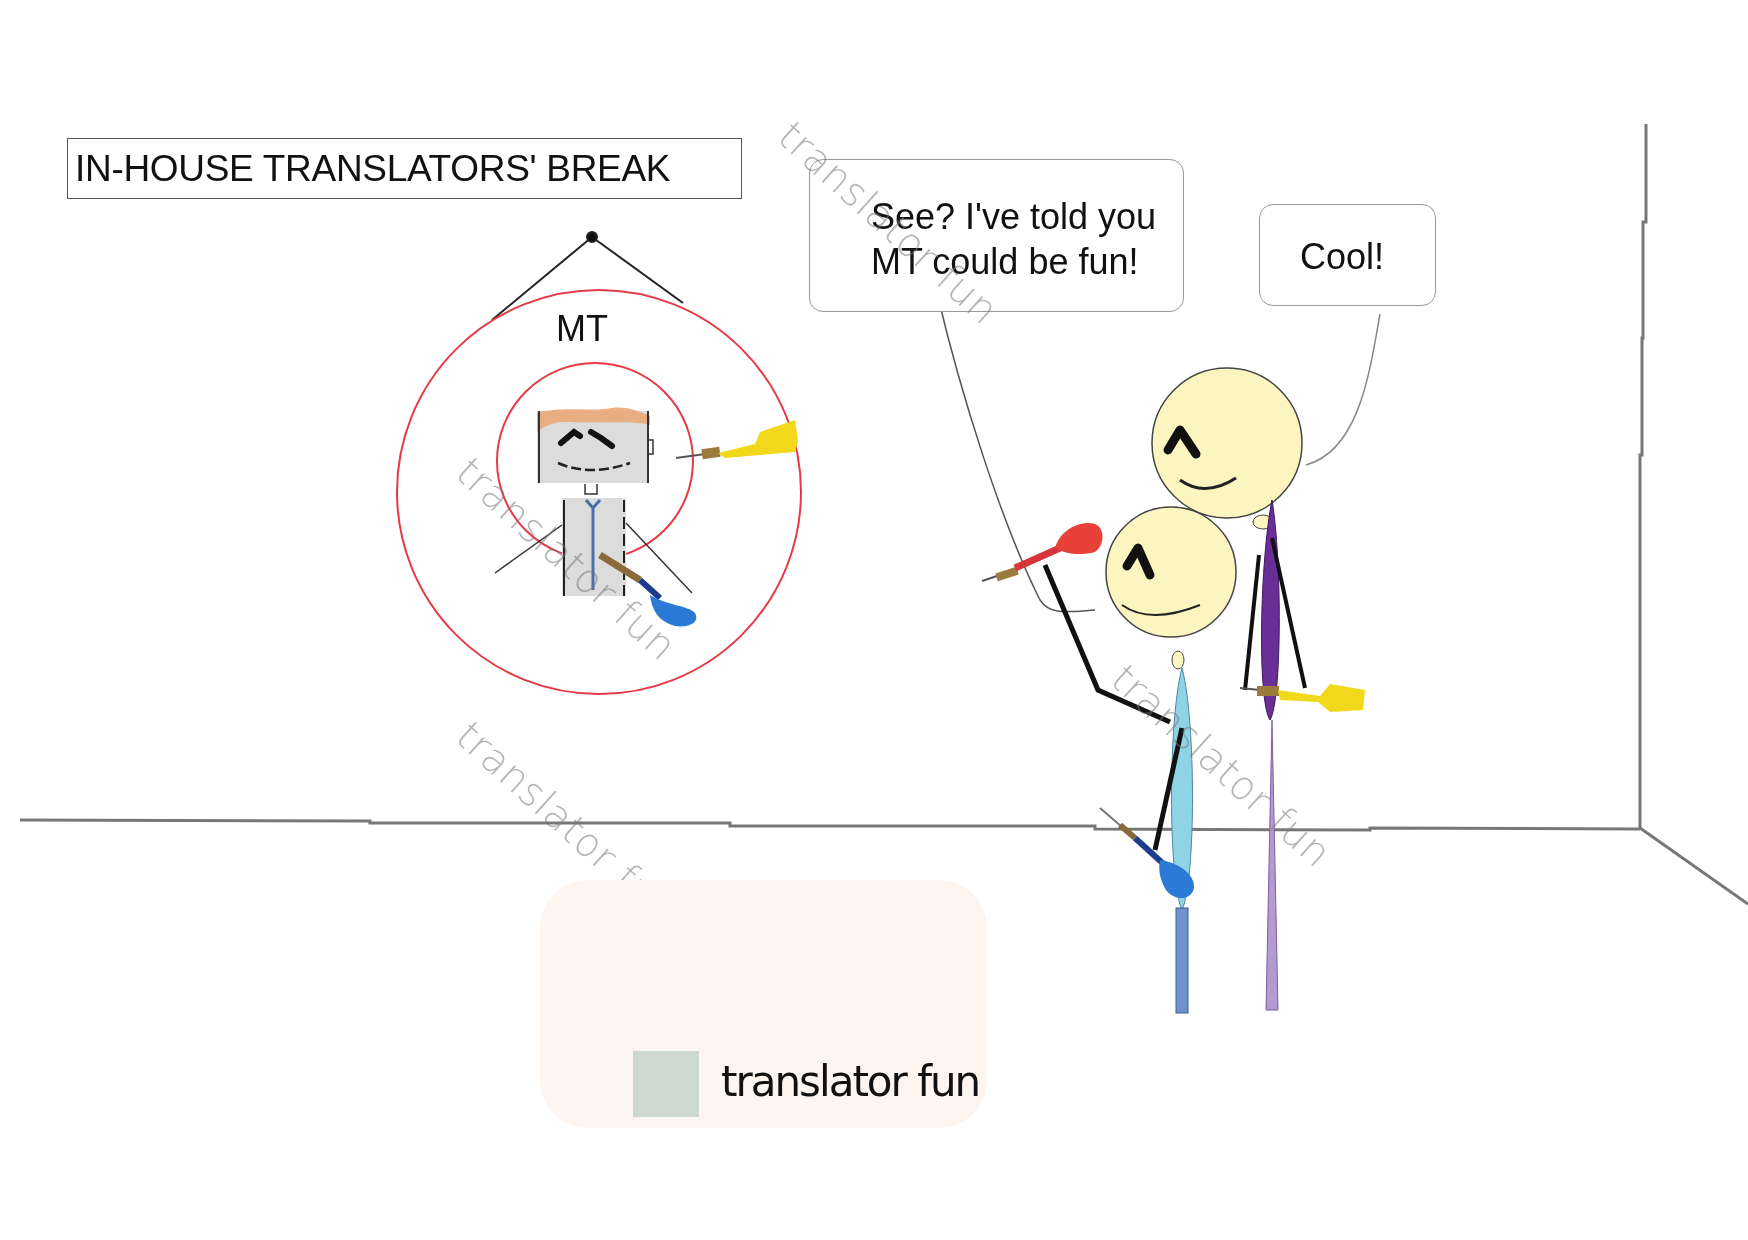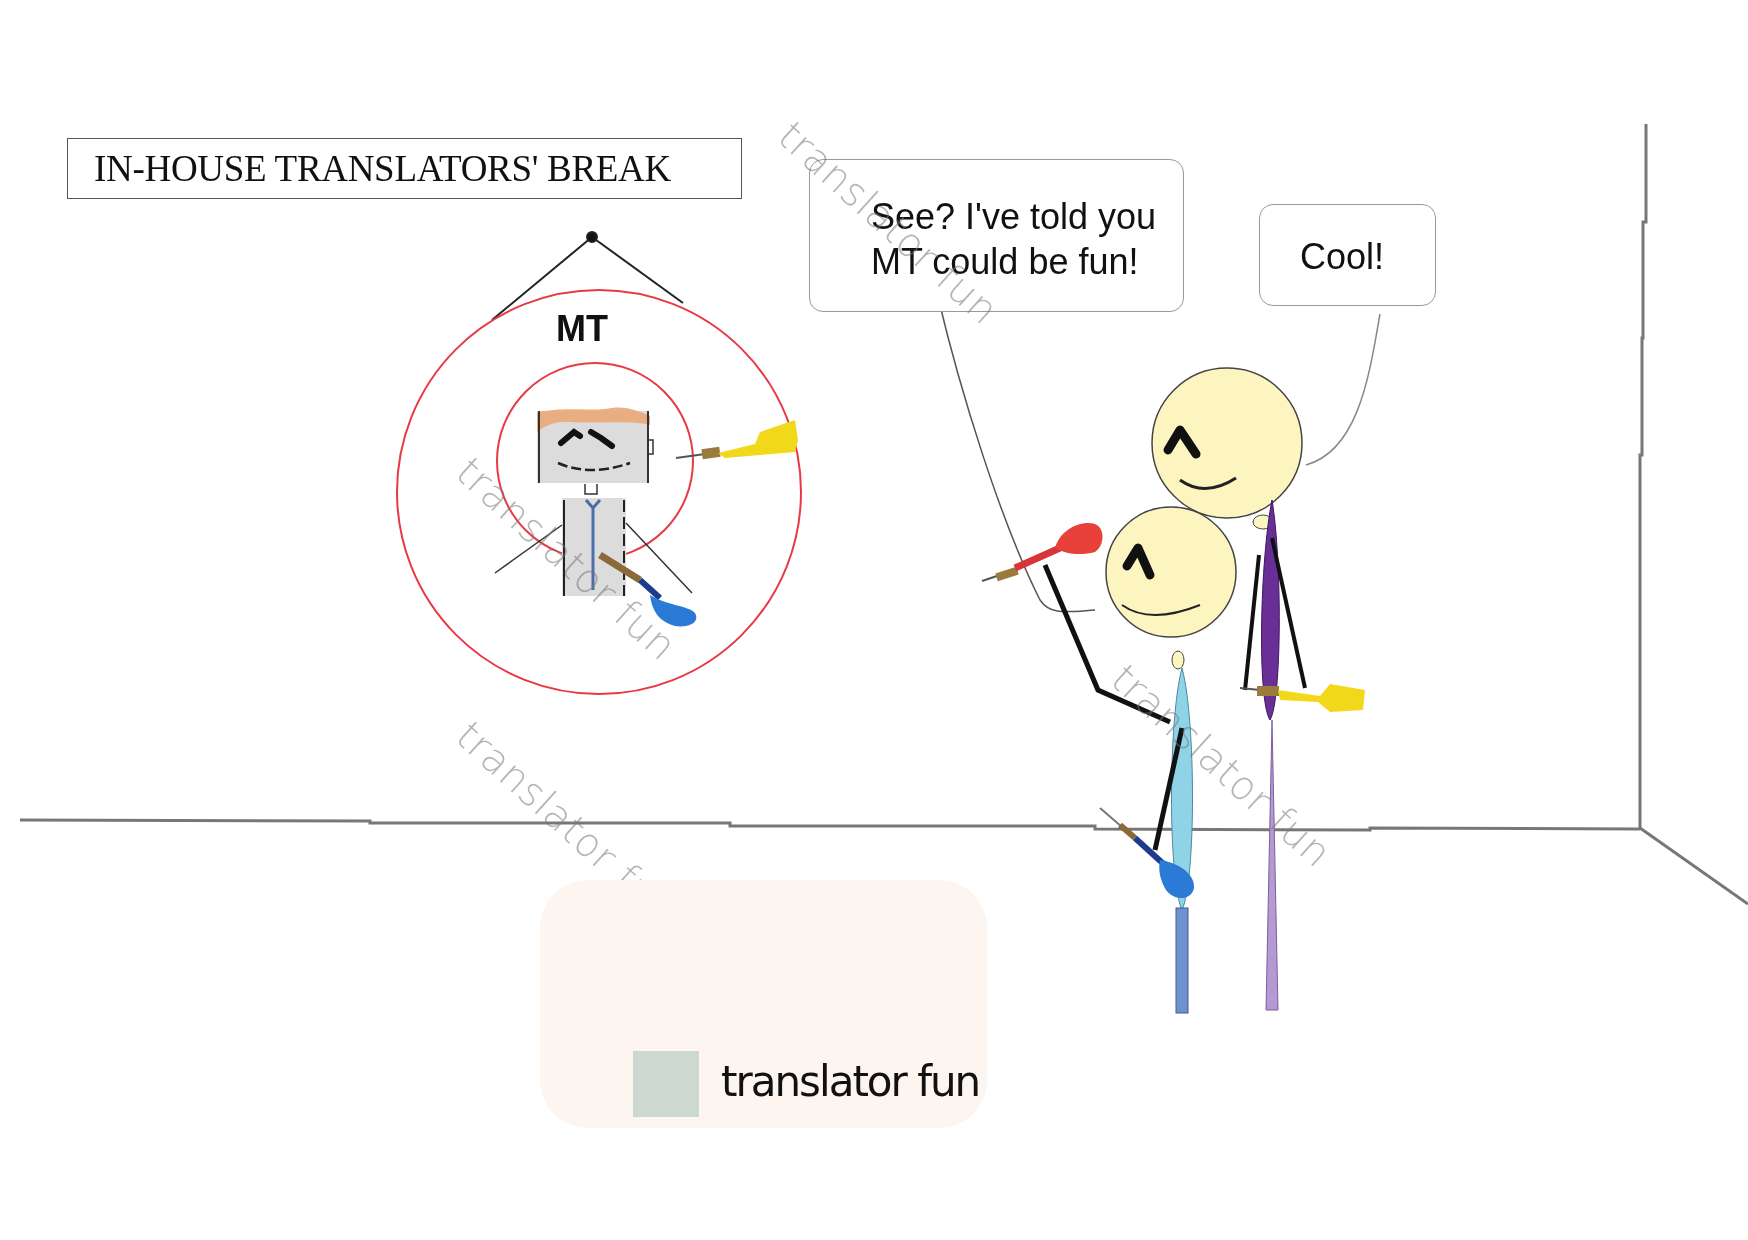--- a/index.html
+++ b/index.html
@@ -2,29 +2,29 @@
 <html><head>
 <meta charset="utf-8">
 <style>
   html, body { margin:0; padding:0; background:#ffffff; }
   body { width:1748px; height:1240px; position:relative; overflow:hidden;
          font-family:"Liberation Sans", sans-serif; }
   .abs { position:absolute; }
   #scene { position:absolute; left:0; top:0; width:1748px; height:1240px; }
   .title-box { position:absolute; left:67px; top:138px; width:675px; height:61px;
                border:1.5px solid #555; box-sizing:border-box; background:#fff;
-               font-size:37px; line-height:59px; padding-left:26px; color:#111;
-               white-space:nowrap; letter-spacing:-0.3px;font-family:Liberation Serif, serif; }
+               font-size:37px; line-height:59px; padding-left:7px; color:#111;
+               white-space:nowrap; letter-spacing:-0.3px; }
   .bubble { position:absolute; border:1.5px solid #9a9a9a; border-radius:14px;
             background:#fff; box-sizing:border-box; color:#111; font-size:36px; }
   .bubble1 { left:799px; top:159px; width:375px; height:153px;margin-left:10px; }
   .bubble1 .txt { position:absolute; left:61px; top:34px; line-height:45px; white-space:pre; }
   .bubble2 { left:1259px; top:204px; width:177px; height:102px; }
   .bubble2 .txt { position:absolute; left:40px; top:30px; line-height:44px; }
-  .mt-label { position:absolute; left:556px; top:308px; font-weight:bold; font-size:36px; color:#111;text-align:right; }
+  .mt-label { position:absolute; left:556px; top:308px; font-weight:normal; font-size:36px; color:#111;text-align:right; }
   .badge { position:absolute; left:540px; top:880px; width:447px; height:248px;
            background:#fdf6f0; border-radius:48px; }
   .badge-square { position:absolute; left:93px; top:171px; width:66px; height:66px; background:#cdd8d0; }
   .badge-text { position:absolute; left:181px; top:177px; font-size:42px; color:#111;
                 font-family:"DejaVu Sans", sans-serif; letter-spacing:-2px; }
   .wm { position:absolute; font-family:"DejaVu Sans", sans-serif; font-size:40px;
         color:rgba(120,120,120,0.55); font-weight:200; white-space:nowrap;
         transform-origin:left top; letter-spacing:0.5px; }
 </style>
 </head>

